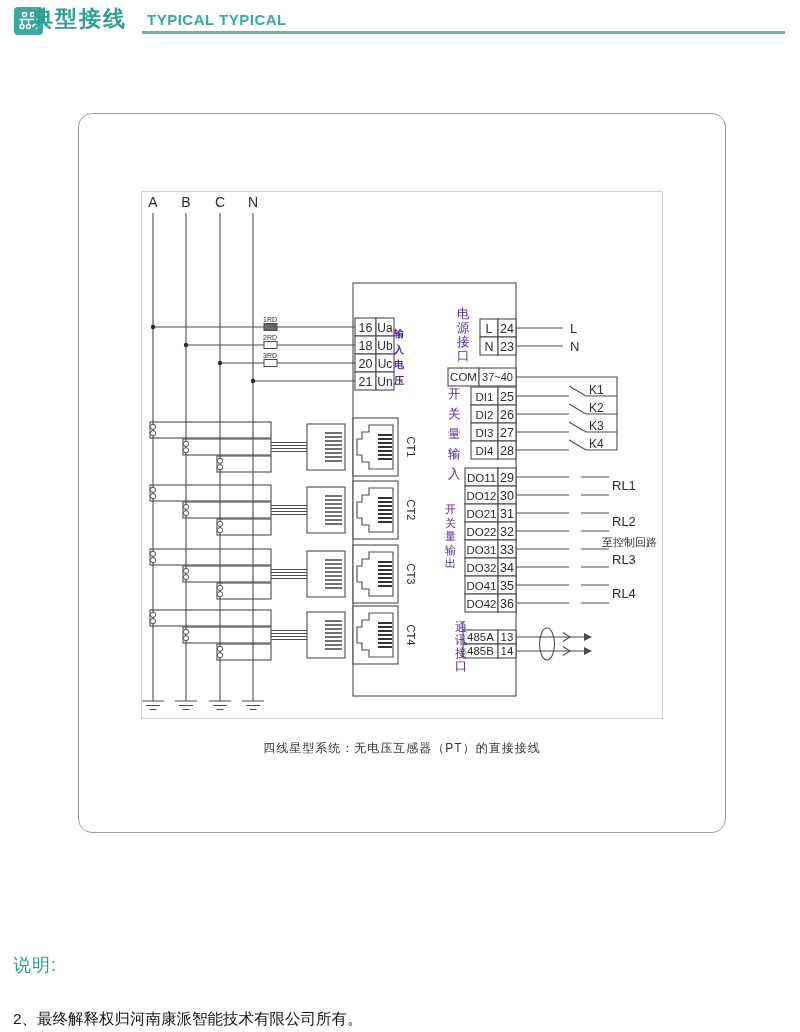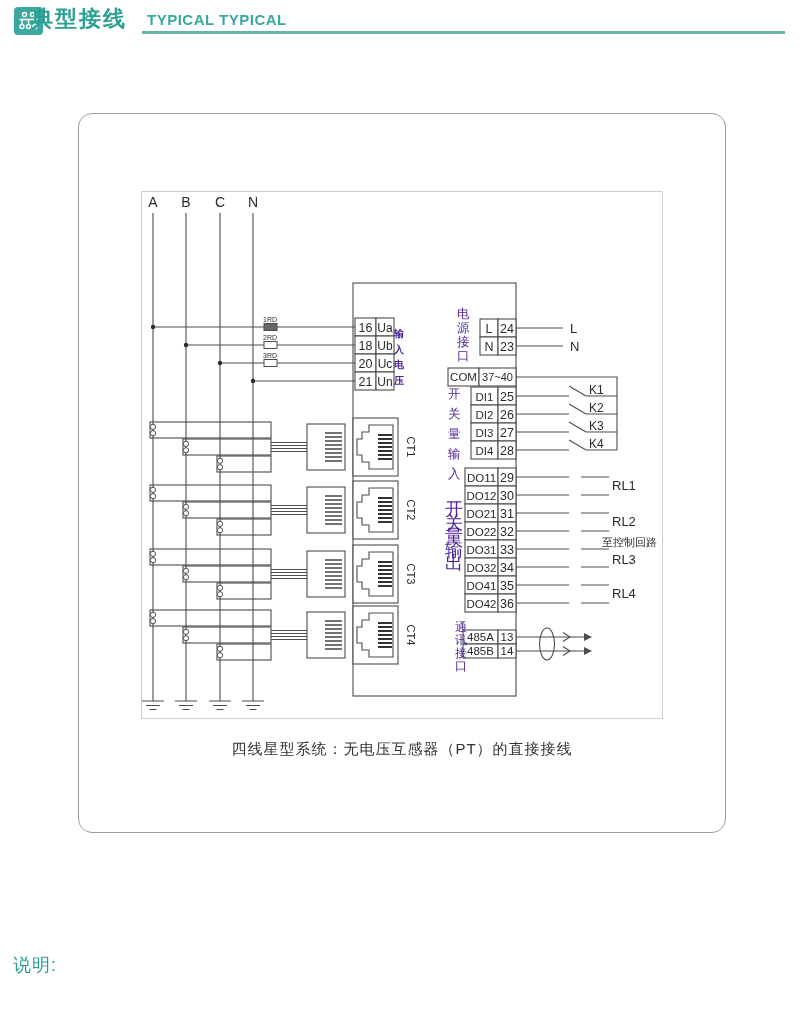--- a/index.html
+++ b/index.html
@@ -10,28 +10,28 @@
   
   .logo{left:14px;top:7px;width:29px;height:28px;}
   .title-zh{left:31px;top:4px;font-size:22px;font-weight:bold;color:#2ba092;letter-spacing:2px;}
   .title-en{left:147px;top:11px;font-size:15px;font-weight:600;color:#3aa89c;letter-spacing:0.5px;}
   .rule{left:142px;top:31px;width:643px;height:2.5px;background:#69b3a8;}
 
   
   .card{left:78px;top:113px;width:646px;height:718px;border:1.5px solid #9c9c9c;border-radius:14px;background:#fff;}
   .diagram{left:62px;top:77px;width:522px;height:528px;}
   .diagram svg{position:absolute;left:0;top:0;}
-  .caption{left:0;top:626px;width:100%;text-align:center;font-size:15px;color:#333;letter-spacing:1px;}
+  .caption{left:0;top:626px;width:100%;text-align:center;font-size:12px;color:#333;letter-spacing:1px;}
 
   
   .vlabel{position:absolute;color:#4c1d95;text-align:left;word-break:break-all;line-height:1;}
   .vl-voltage{left:253px;top:135px;width:17px;font-size:10px;line-height:15.5px;font-weight:600;}
   .vl-power{left:316px;top:116px;width:15px;font-size:12.5px;line-height:14px;}
   .vl-di{left:307px;top:193px;width:15px;font-size:12.5px;line-height:20px;}
-  .vl-do{left:304px;top:312px;width:15px;font-size:18px;line-height:13.5px;}
+  .vl-do{left:304px;top:312px;width:15px;font-size:11px;line-height:13.5px;}
   .vl-comm{left:302px;top:430px;width:14px;font-size:12px;line-height:13px;margin-left:12px;}
 
   
   svg text{font-family:"Liberation Sans","DejaVu Sans",sans-serif;fill:#2a2a2a;}
   .w{stroke:#4c4c4c;stroke-width:1.1;fill:none;}
   .frame{stroke:#cfcfcf;stroke-width:1;fill:#fff;}
   .cell{fill:#fff;stroke:#4c4c4c;stroke-width:1.1;}
   .bar{fill:none;stroke:#4c4c4c;stroke-width:1.1;}
   .coil{fill:#fff;stroke:#4c4c4c;stroke-width:1;}
   .pin{stroke:#333;stroke-width:2;fill:none;}
@@ -347,14 +347,15 @@
       <div class="vlabel vl-power">电源接口</div>
       <div class="vlabel vl-di">开关量输入</div>
       <div class="vlabel vl-do">开关量输出</div>
       <div class="vlabel vl-comm">通讯接口</div>
     </div>
 
     <div class="abs caption">四线星型系统：无电压互感器（PT）的直接接线</div>
   </div>
 
   <div class="abs notes-heading">说明:</div>
+  <div class="abs note-2">2、最终解释权归河南康派智能技术有限公司所有。</div>
 
 </div>
 
 </body></html>

